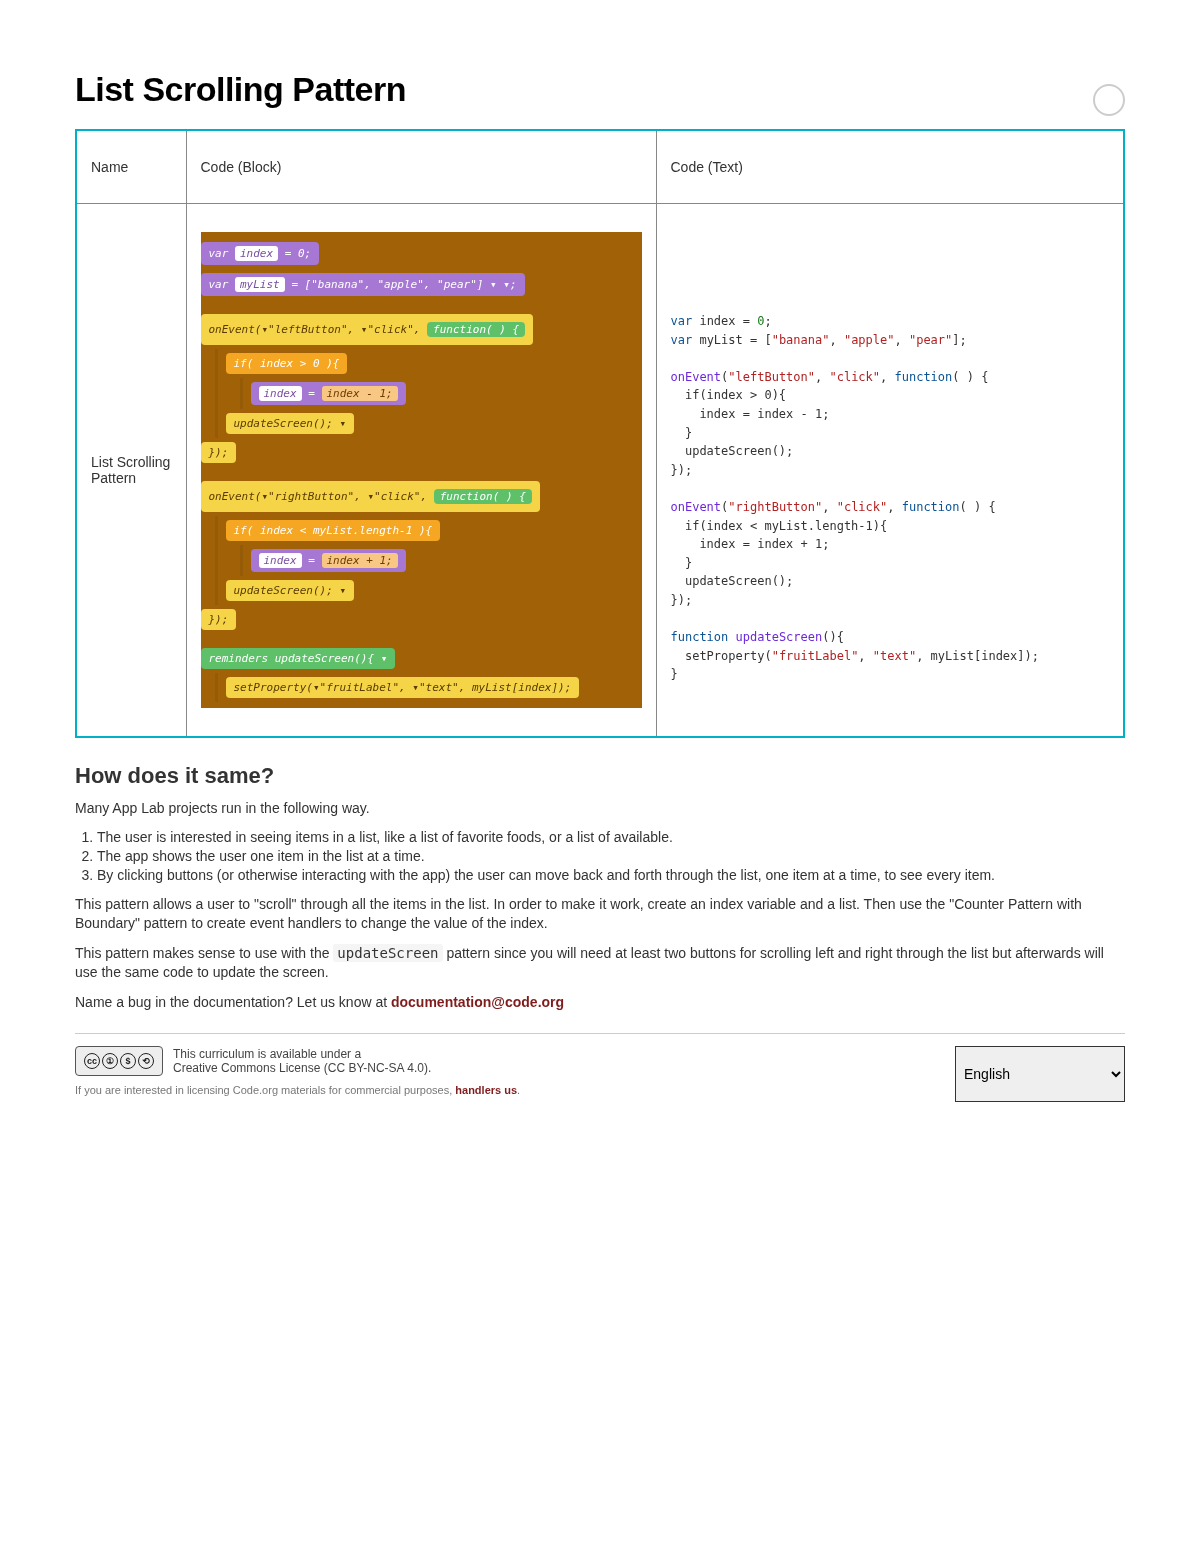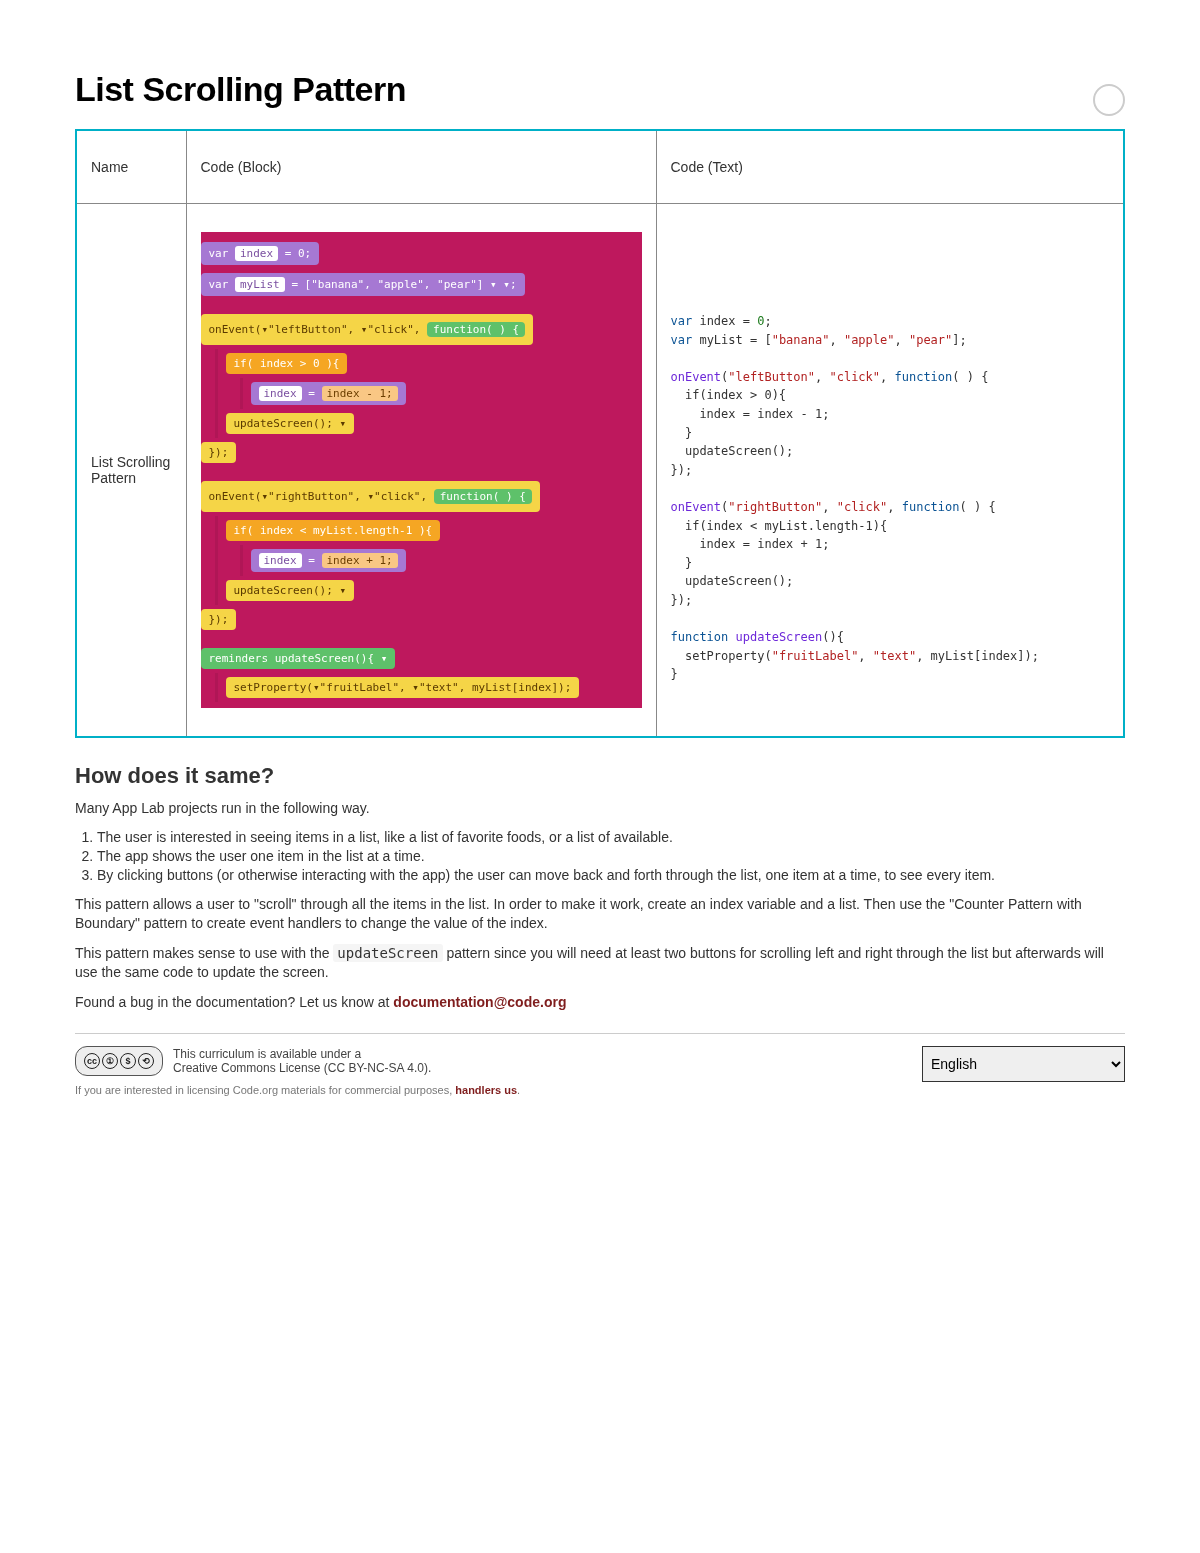--- a/index.html
+++ b/index.html
@@ -30,22 +30,23 @@
   table.main td, table.main th {
     border: 1px solid #888;
     vertical-align: top;
     padding: 28px 14px;
     text-align: left;
     font-weight: normal;
     font-size: 14px;
   }
   table.main .hdr { height: 50px; }
   .block-area {
-    background: #be185d;
+    background: #a16207;
     padding: 6px 0;
+    font-style: italic;
   }
   .blk {
     font-family: monospace;
     font-size: 11px;
     border-radius: 4px;
     padding: 4px 8px;
     margin: 4px 0;
     white-space: nowrap;
     display: inline-block;
   }
@@ -75,27 +76,27 @@
   }
   ol { margin: 8px 0 12px 22px; padding:0; }
   ol li { margin-bottom: 3px; }
   p { margin: 10px 0; line-height: 1.4; }
   code.inline { font-family: monospace; background:#f5f5f5; padding:1px 4px; border-radius:3px; }
   a.bold { font-weight: 900; color:#7f1d1d; text-decoration:none; }
   hr { border:none; border-top:1px solid #ccc; margin:20px 0 12px 0; }
   .footer { display:flex; justify-content:space-between; align-items:flex-start; gap:20px; }
   .cc { display:flex; gap:10px; align-items:center; font-size:12px; color:#444; }
   .cc-badge {
-    width:88px; height:30px; border:1px solid #555; border-radius:12px;
+    width:88px; height:30px; border:1px solid #555; border-radius:4px;
     display:flex; align-items:center; justify-content:center; gap:2px;
     font-size:9px; font-weight:bold; background:#eee; color:#222;
   }
   .cc-badge span.ring { width:16px;height:16px;border:1.5px solid #222;border-radius:50%;display:flex;align-items:center;justify-content:center;font-size:9px; }
   select.lang {
-    width:203px; font-size:14px; padding:8px 4px; border:1px solid #333;
+    width:170px; font-size:14px; padding:18px 4px; border:1px solid #333;
   }
   .licensing { font-size:11px; color:#777; margin-top:8px; }
 </style>
 </head>
 <body>
 
 <div class="top-row">
   <h1>List Scrolling Pattern</h1>
   <div class="circle"></div>
 </div>
@@ -165,21 +166,21 @@
 <ol>
   <li>The user is interested in seeing items in a list, like a list of favorite foods, or a list of available.</li>
   <li>The app shows the user one item in the list at a time.</li>
   <li>By clicking buttons (or otherwise interacting with the app) the user can move back and forth through the list, one item at a time, to see every item.</li>
 </ol>
 <p>This pattern allows a user to "scroll" through all the items in the list. In order to make it work, create an index variable and a list. Then use the "Counter Pattern with Boundary" pattern to create event handlers to change the value of the index.</p>
 <p>
   <span>This pattern makes sense to use with the </span><code class="inline">updateScreen</code><span> pattern since you will need at least two buttons for scrolling left and right through the list but afterwards will use the same code to update the screen.</span>
 </p>
 <p>
-  <span>Found a bug in the documentation? Let us know at </span><a class="bold">documentation@code.org</a>
+  <span>Name a bug in the documentation? Let us know at </span><a class="bold">documentation@code.org</a>
 </p>
 
 <hr>
 
 <div class="footer">
   <div>
     <div class="cc">
       <div class="cc-badge">
         <span class="ring">cc</span>
           <span class="ring">①</span>

